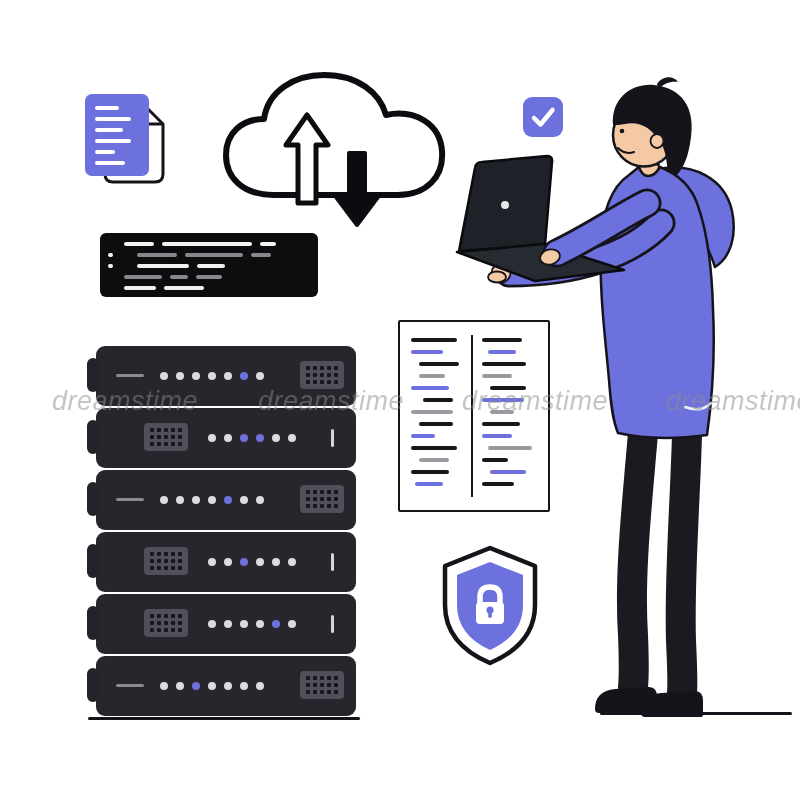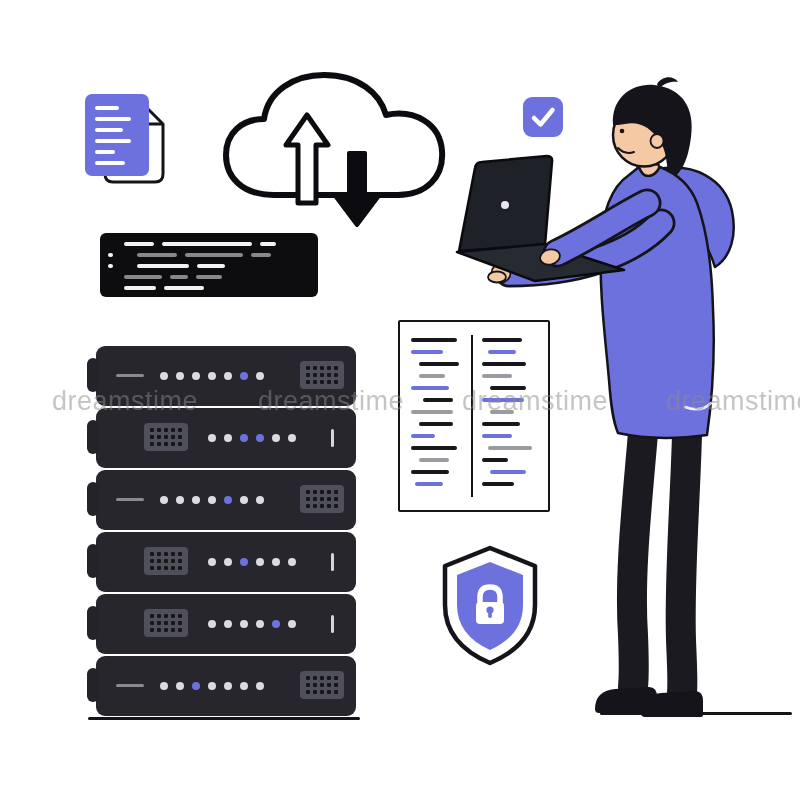--- a/index.html
+++ b/index.html
@@ -59,21 +59,21 @@
   .accent{fill:var(--accent,#6d71dd);}
   .s-ink{stroke:#14141a;stroke-width:2.5;stroke-linejoin:round;}
   .s-ink-thin{stroke:#14141a;stroke-width:1.8;}
   .skin{fill:var(--skin,#f5c9a4);}
   .ln{stroke:#14141a;stroke-width:2;fill:none;stroke-linecap:round;}
   .leg{stroke:var(--pants,#1a1a20);stroke-width:30;fill:none;stroke-linecap:round;}
   .arm-out{stroke:#14141a;stroke-width:29;fill:none;stroke-linecap:round;}
   .arm-in{stroke:var(--accent,#6d71dd);stroke-width:23.5;fill:none;stroke-linecap:round;}
 
   
-  #watermark-layer{position:absolute;inset:0;z-index:50;pointer-events:none;}
+  #watermark-layer{position:absolute;inset:0;z-index:50;pointer-events:none;font-style:italic;}
   .wm{position:absolute;font-size:27px;letter-spacing:.5px;color:var(--watermark,#8c8c8c);
       opacity:.5;user-select:none;}
 </style>
 </head>
 <body>
 
 <div class="stage">
 
   <div class="ground" style="left:88px;top:717px;width:272px;"></div>
   <div class="ground" style="left:600px;top:712px;width:192px;"></div>

